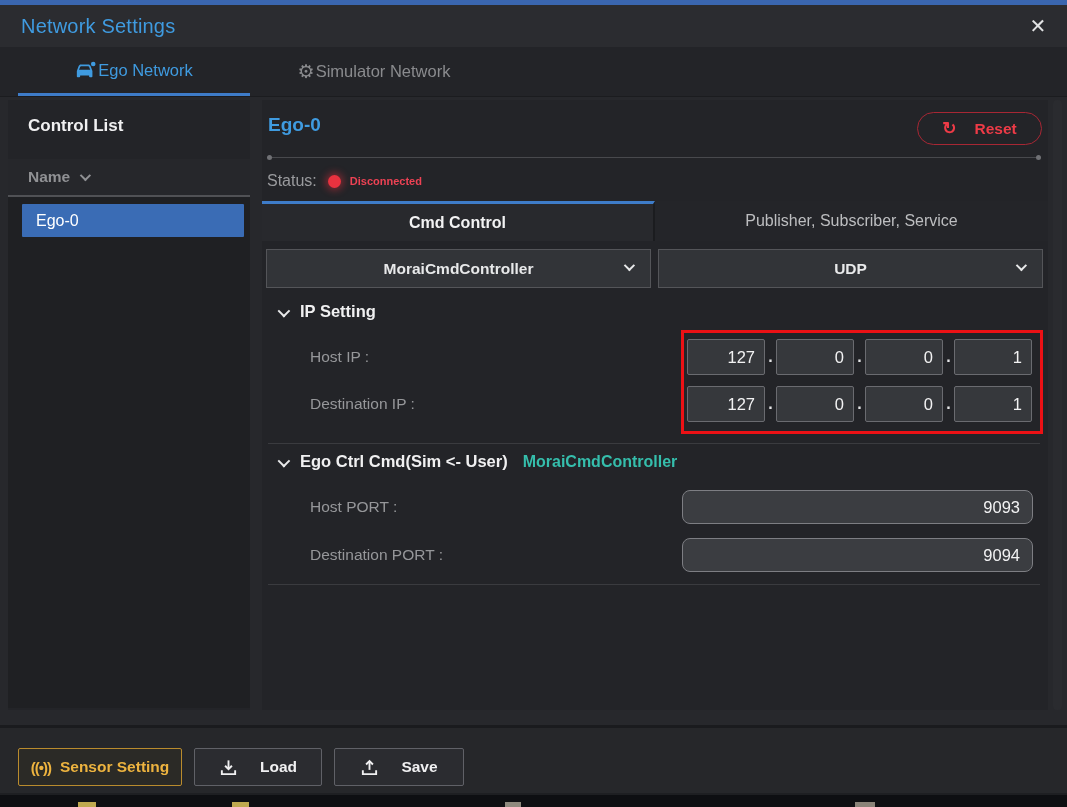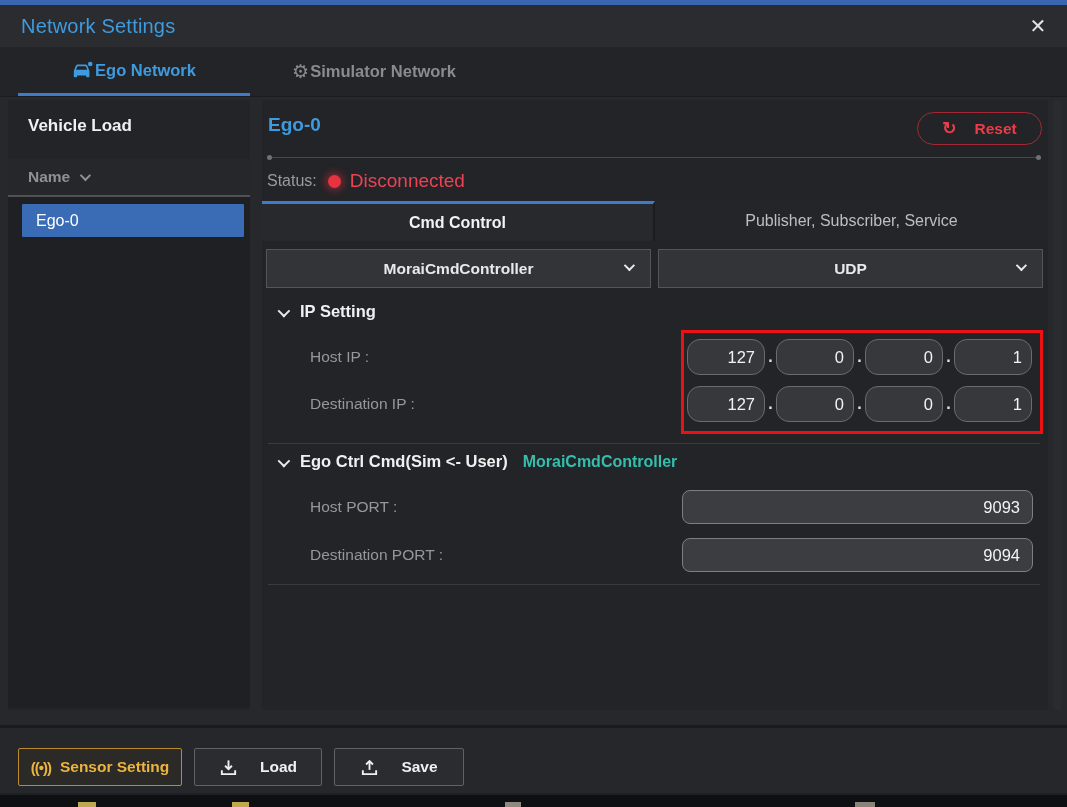--- a/index.html
+++ b/index.html
@@ -10,21 +10,21 @@
     -webkit-font-smoothing:antialiased;
   }
   .dialog { position:absolute; top:0; left:0; width:1067px; height:793px; background:#27282C; }
   .top-strip { height:5px; background:#3A66AF; }
   .titlebar { height:42px; background:#2B2C30; display:flex; align-items:center; padding-left:21px; position:relative; }
   .titlebar .title { color:#3F9BE0; font-size:20px; font-weight:normal; letter-spacing:.2px; }
   .close-btn { position:absolute; right:14px; top:7px; width:30px; height:28px; color:#E2E3E4; font-size:20px;
     display:flex; align-items:center; justify-content:center; cursor:pointer; }
   
   .tabbar { height:50px; background:#232428; display:flex; align-items:stretch; border-bottom:1px solid #1B1C1F; }
-  .tab { display:flex; align-items:center; justify-content:center; gap:1px; font-size:16.5px; font-weight:bold; }
+  .tab { display:flex; align-items:center; justify-content:center; gap:1px; font-size:16.5px; font-weight:normal; }
   .tab.active { margin-left:18px; width:232px; color:#3F9BE0; border-bottom:3px solid #3E7CC9; }
   .tab.inactive { margin-left:17px; width:214px; color:#8A8B8E; }
   .gear-glyph { font-size:19px; line-height:1; }
   .car-svg { display:block; }
   
   .dlg-body { position:relative; height:631px; background:#27282C; }
   .left-panel { position:absolute; left:8px; top:3px; width:242px; height:610px; background:#232428; }
   .vl-title { padding:16px 0 0 20px; color:#F0F0F1; font-size:17px; font-weight:bold; height:59px; }
   .vl-header { height:38px; background:#26272B; border-bottom:2px solid #505155; display:flex; align-items:center;
     padding-left:20px; color:#909194; font-size:15.5px; font-weight:bold; gap:10px; }
@@ -40,38 +40,38 @@
     color:#EE3B47; font-size:15.5px; font-weight:bold; display:flex; align-items:center; justify-content:center; gap:18px;
     background:transparent; cursor:pointer; }
   .refresh-glyph { font-size:17px; font-weight:bold; }
   .divider-dotted { position:absolute; top:57px; left:5px; right:7px; height:1px; background:#48494D; }
   .divider-dotted::before, .divider-dotted::after { content:""; position:absolute; top:-2px; width:5px; height:5px; border-radius:50%; background:#707175; }
   .divider-dotted::before { left:0; } .divider-dotted::after { right:0; }
   .status-row { position:absolute; top:61px; left:5px; height:40px; display:flex; align-items:center; }
   .status-label { color:#9A9B9E; font-size:16px; }
   .status-dot { width:13px; height:13px; border-radius:50%; background:#E8323F; margin:0 9px 0 11px;
     box-shadow:0 0 7px 3px rgba(232,50,63,.40); }
-  .status-value { color:#ED4254; font-size:19px; font-weight:normal; }
+  .status-value { color:#ED4254; font-size:11px; font-weight:bold; }
   .subtabs { position:absolute; top:101px; left:0; width:786px; height:40px; display:flex; }
   .subtab { width:393px; display:flex; align-items:center; justify-content:center; font-size:16px; }
   .subtab.active { background:#28292D; border-top:3px solid #3E7CC9; color:#F2F2F3; font-weight:bold; border-right:2px solid #1B1C1F; }
   .subtab.rest { background:#242529; color:#BDBEC0; }
   .dd-row { position:absolute; top:149px; left:4px; right:5px; height:39px; display:flex; gap:7px; }
   .dropdown { flex:1; background:#323438; border:1px solid #545559; display:flex; align-items:center; justify-content:center;
     position:relative; color:#E8E9EA; font-size:15.5px; font-weight:bold; cursor:pointer; }
   .dropdown .chev { position:absolute; right:18px; top:13px; color:#E8E9EA; }
   .sec-header { position:absolute; left:16px; display:flex; align-items:center; gap:13px; }
   .sec-chev { color:#E9EAEB; } 
   .sec-chev .chev { width:9px; height:9px; border-width:2.8px; }
   .sec-title { color:#F0F0F1; font-size:16.5px; font-weight:bold; }
   .sec-sub { color:#35BEAC; font-size:16px; font-weight:bold; margin-left:2px; }
   .form-row { position:absolute; left:0; right:0; height:38px; display:flex; align-items:center; }
   .form-label { color:#96979A; font-size:15.5px; margin-left:48px; }
   .ip-group { position:absolute; right:16px; display:flex; align-items:center; }
-  .octet { width:78px; height:36px; background:#36383C; border:1px solid #6A6B70; border-radius:13px; color:#F2F2F3;
+  .octet { width:78px; height:36px; background:#36383C; border:1px solid #6A6B70; border-radius:2px; color:#F2F2F3;
     font-family:"Liberation Sans","DejaVu Sans",sans-serif; font-size:16.5px; text-align:right; padding-right:9px; outline:none; }
   .ip-dot { color:#E6E7E8; font-size:16px; font-weight:bold; width:11px; text-align:center; }
   .port-input { position:absolute; right:15px; width:351px; height:34px; background:#3B3D41; border:1px solid #7D7E83; border-radius:8px;
     color:#F2F2F3; font-family:"Liberation Sans","DejaVu Sans",sans-serif; font-size:16.5px; text-align:right; padding-right:12px; outline:none; }
   .thin-div { position:absolute; left:6px; right:8px; height:1px; background:#3A3B3F; }
   .ip-highlight { position:absolute; left:419px; top:230px; width:362px; height:104px; border:3px solid #EC1115; pointer-events:none; }
   .scrollbar { position:absolute; right:5px; top:3px; width:9px; height:610px; background:#2A2B2F; border-radius:4px; }
   
   .footer-sep { position:absolute; left:0; top:628px; width:100%; height:3px; background:#1A1B1E; }
   .footer { position:absolute; left:0; top:728px; width:1067px; height:65px; background:#26272A; }
@@ -113,21 +113,21 @@
     </div>
     <div class="tab inactive">
       <span class="gear-glyph">⚙</span>
       <span>Simulator Network</span>
     </div>
   </div>
 
   <div class="dlg-body">
 
     <div class="left-panel">
-      <div class="vl-title">Vehicle Load</div>
+      <div class="vl-title">Control List</div>
       <div class="vl-header">
         <span>Name</span>
         <span class="chev"></span>
       </div>
       <div class="vl-list">
         <div class="vl-item">Ego-0</div>
       </div>
     </div>
 
     <div class="main-panel">

